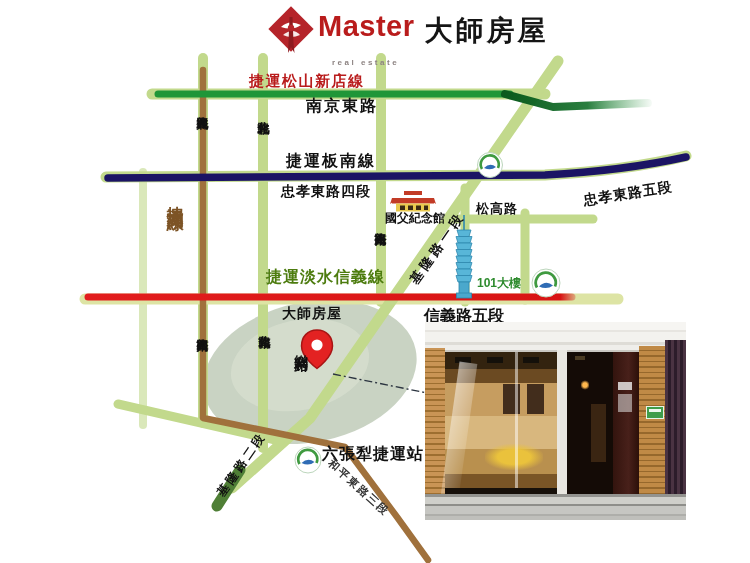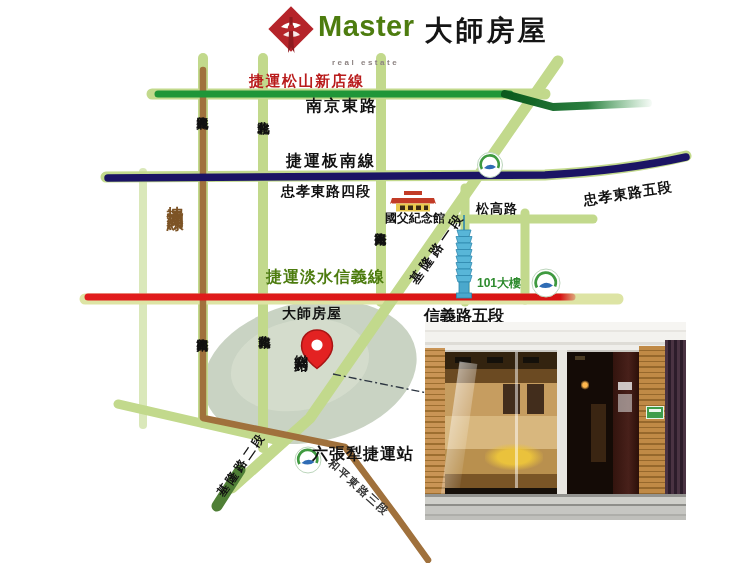--- a/index.html
+++ b/index.html
@@ -2,21 +2,21 @@
 <html><head>
 <meta charset="utf-8">
 <style>
   html,body{margin:0;padding:0;background:#fff;}
   body{width:750px;height:563px;overflow:hidden;font-family:"Liberation Sans","DejaVu Sans",sans-serif;}
   #stage{position:relative;width:750px;height:563px;background:#fff;}
   
   #logo{position:absolute;left:268px;top:6px;height:52px;display:flex;align-items:flex-start;}
   #logo .mark{width:46px;height:50px;}
   #logo .wordmark{margin-left:4px;margin-top:6px;line-height:1;}
-  #logo .brand{font-size:29px;font-weight:700;color:#4d7c0f;letter-spacing:.5px;}
+  #logo .brand{font-size:29px;font-weight:700;color:#b91c1c;letter-spacing:.5px;}
   #logo .tagline{font-size:8px;letter-spacing:2.5px;color:#8d8382;margin-top:18px;margin-left:14px;font-weight:700;}
   #logo .cjk{font-size:28px;font-weight:700;color:#151515;letter-spacing:3px;margin-left:10px;margin-top:6px;}
   
   .lbl{position:absolute;color:#111;font-weight:700;white-space:nowrap;line-height:1.05;}
   .vlabel{writing-mode:vertical-rl;text-orientation:upright;}
   .green-t{color:#b91c1c;}
   .red-t{color:#4d7c0f;}
   .brown-t{color:#7d5426;}
   .t101{color:#2e8b2e;}
   
@@ -163,21 +163,21 @@
   <div class="lbl red-t" style="left:266px;top:269px;font-size:16px;letter-spacing:1px;">捷運淡水信義線</div>
   <div class="lbl t101" style="left:477px;top:277px;font-size:12px;">101大樓</div>
   <div class="lbl" style="left:282px;top:306px;font-size:14px;letter-spacing:1px;">大師房屋</div>
   <div class="lbl" style="left:424px;top:308px;font-size:16px;">信義路五段</div>
 
   <div class="lbl vlabel" style="left:196px;top:329px;font-size:12px;">復興南路</div>
   <div class="lbl vlabel" style="left:258px;top:326px;font-size:12px;">敦化南路</div>
   <div class="lbl vlabel" style="left:294px;top:343px;font-size:14px;letter-spacing:2px;">樂利路</div>
 
   <div class="lbl" style="left:203px;top:456px;width:80px;font-size:12px;letter-spacing:3px;transform:rotate(-55deg);transform-origin:center;">基隆路二段</div>
-  <div class="lbl" style="left:312px;top:446px;font-size:16px;letter-spacing:1px;">六張犁捷運站</div>
+  <div class="lbl" style="left:322px;top:446px;font-size:16px;letter-spacing:1px;">六張犁捷運站</div>
   <div class="lbl" style="left:318px;top:486px;width:90px;font-size:11px;letter-spacing:2px;transform:rotate(42deg);transform-origin:center;color:#333;">和平東路三段</div>
 
   <div id="photo">
 
     <div class="layer" style="left:0;top:0;width:261px;height:30px;background:linear-gradient(180deg,#f6f5f2 0 8px,#e7e5e0 8px 10px,#f3f2ee 10px 20px,#dedcd6 20px 23px,#efeeea 23px 30px);"></div>
     <div class="layer" style="left:0;top:28px;width:261px;height:5px;background:#cac8c2;"></div>
 
     <div class="layer brick2" style="left:0;top:26px;width:20px;height:150px;"></div>
 
     <div class="layer" style="left:20px;top:30px;width:114px;height:142px;background:linear-gradient(180deg,#33230f 0 12%,#6b4a22 12% 22%,#c69d60 22% 45%,#d8b77e 45% 68%,#b9904e 68% 86%,#7a5526 86% 100%);">

